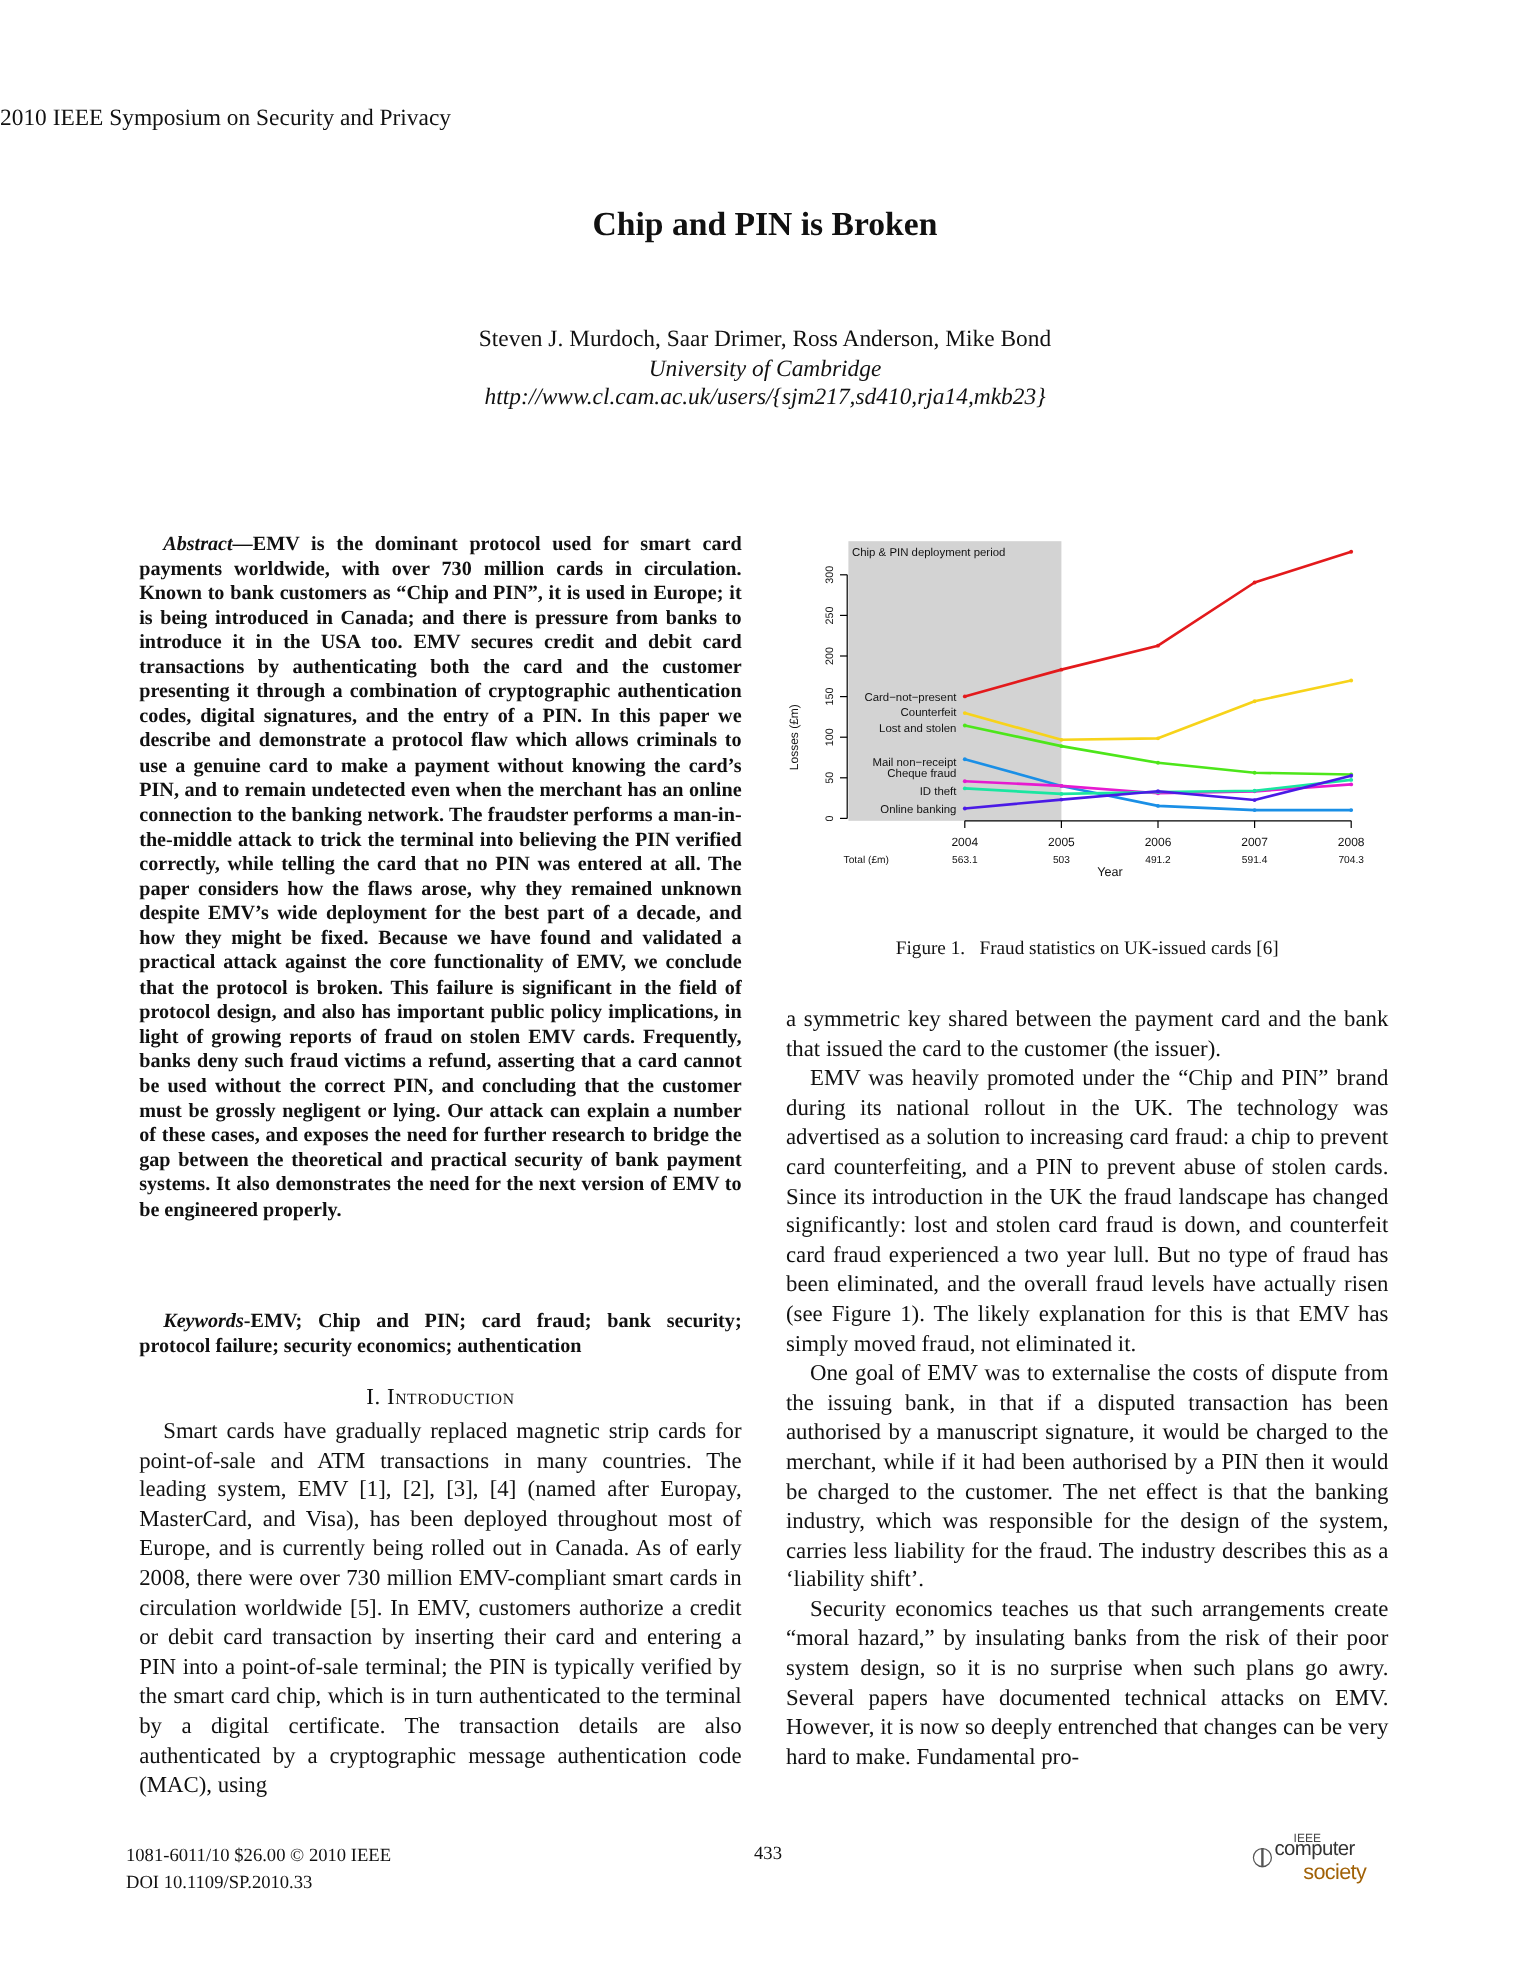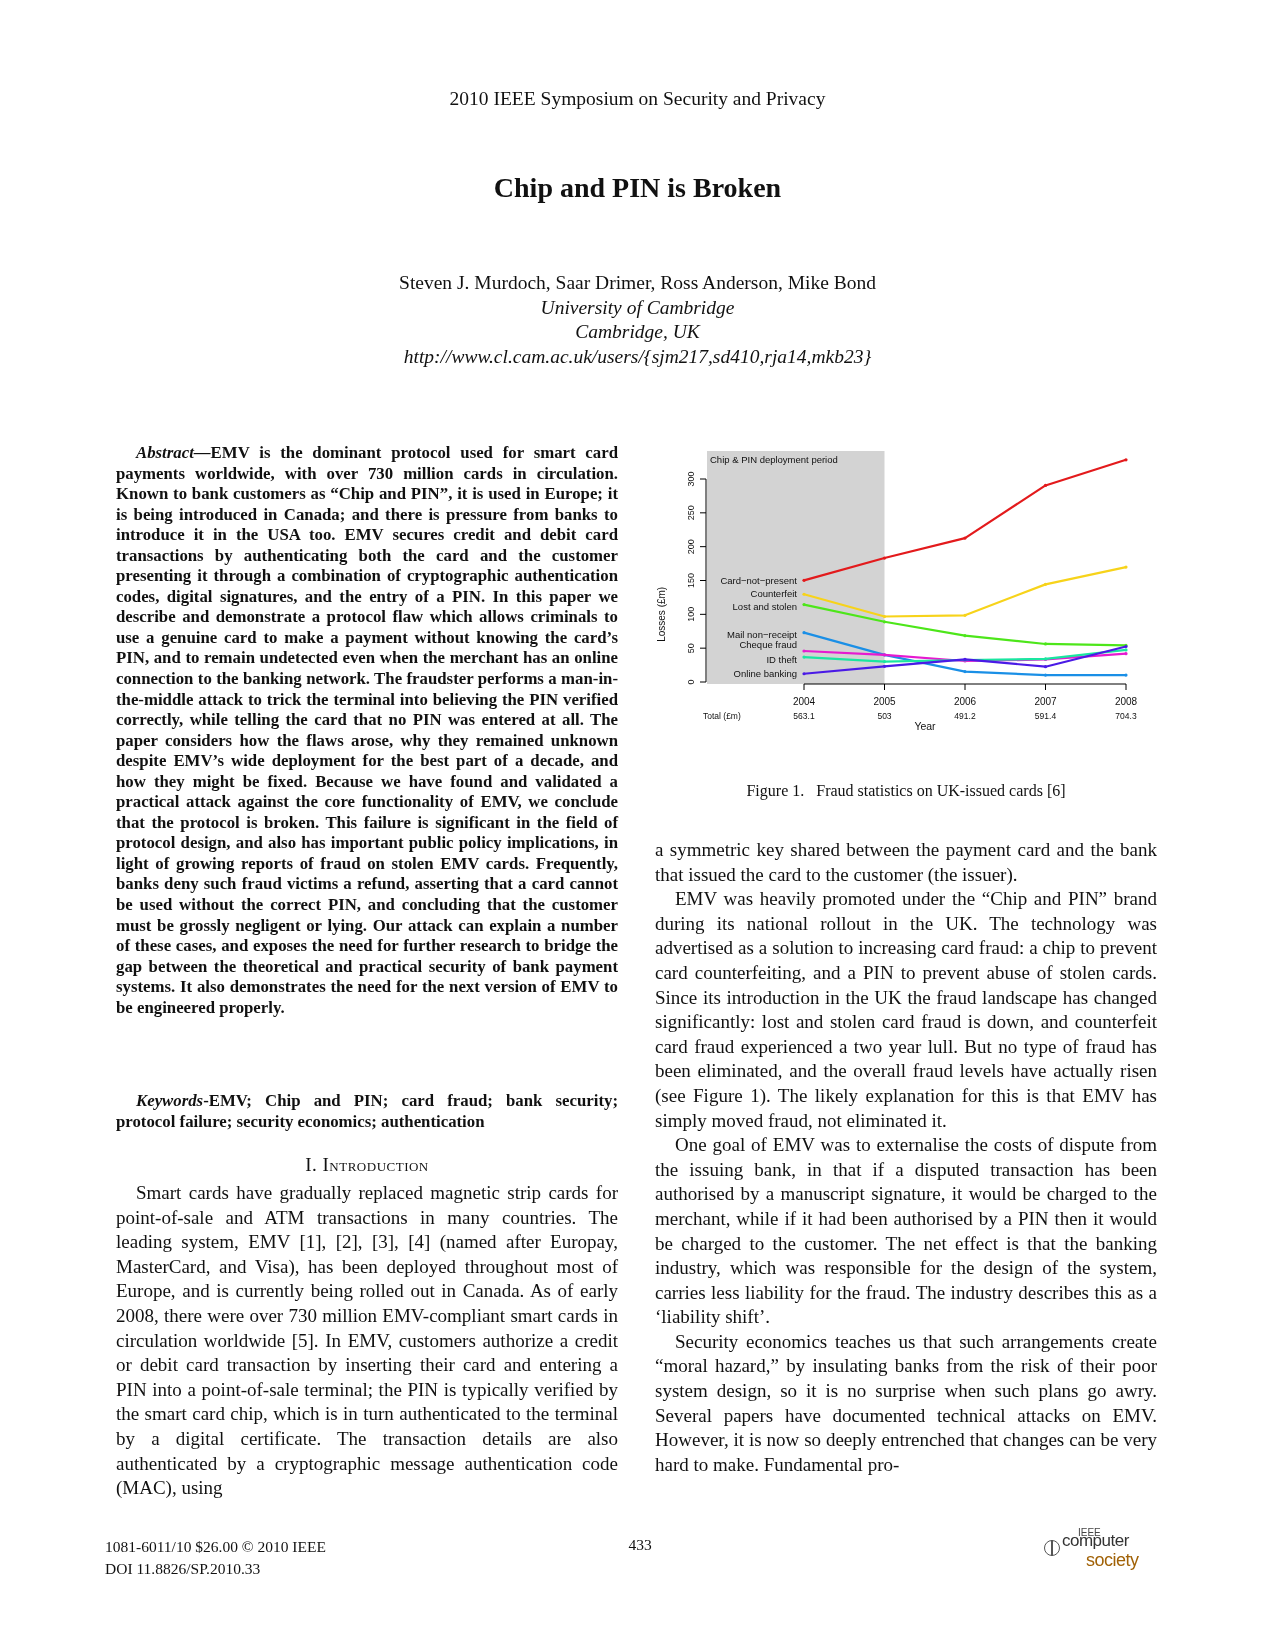--- a/index.html
+++ b/index.html
@@ -1,19 +1,19 @@
 <!DOCTYPE html>
 <html><head>
 <meta charset="utf-8">
 <style>
   html, body { margin:0; padding:0; background:#fff; }
   body { width:1275px; height:1651px; position:relative; overflow:hidden;
          font-family:"Liberation Serif", "DejaVu Serif", serif; color:#111; }
   .abs { position:absolute; }
-  .conf { left:0; width:1275px; top:88px; text-align:center; font-size:19.5px; }
+  .conf { left:0; width:1275px; top:88px; text-align:left; font-size:19.5px; }
   .title { left:0; width:1275px; top:172px; text-align:center; font-size:28px; font-weight:bold; }
   .authors { left:0; width:1275px; top:271px; text-align:center; font-size:19.5px; line-height:24.5px; }
   .authors .it { font-style:italic; }
   .col { width:502px; font-size:19px; line-height:24.6px; text-align:justify; }
   .left { left:116px; }
   .right { left:655px; }
   .abstract { top:443px; font-weight:bold; font-size:16.8px; line-height:20.55px; text-indent:20px; }
   .abstract i, .keywords i { font-weight:bold; }
   .keywords { top:1091px; font-weight:bold; font-size:16.8px; line-height:20.55px; text-indent:20px; }
   .sechead { top:1153px; text-align:center; font-size:19px; letter-spacing:0.5px; }
@@ -34,21 +34,20 @@
   #chart text { font-family:"Liberation Sans", "DejaVu Sans", sans-serif; fill:#111; }
 </style>
 </head>
 <body>
 
 <div class="abs conf">2010 IEEE Symposium on Security and Privacy</div>
 <div class="abs title">Chip and PIN is Broken</div>
 <div class="abs authors">
   <div>Steven J. Murdoch, Saar Drimer, Ross Anderson, Mike Bond</div>
   <div class="it">University of Cambridge</div>
-  <div class="it">Cambridge, UK</div>
   <div class="it">http://www.cl.cam.ac.uk/users/{sjm217,sd410,rja14,mkb23}</div>
 </div>
 
 <div class="abs col left abstract"><i>Abstract</i><span>—EMV is the dominant protocol used for smart card payments worldwide, with over 730 million cards in circulation. Known to bank customers as “Chip and PIN”, it is used in Europe; it is being introduced in Canada; and there is pressure from banks to introduce it in the USA too. EMV secures credit and debit card transactions by authenticating both the card and the customer presenting it through a combination of cryptographic authentication codes, digital signatures, and the entry of a PIN. In this paper we describe and demonstrate a protocol flaw which allows criminals to use a genuine card to make a payment without knowing the card’s PIN, and to remain undetected even when the merchant has an online connection to the banking network. The fraudster performs a man-in-the-middle attack to trick the terminal into believing the PIN verified correctly, while telling the card that no PIN was entered at all. The paper considers how the flaws arose, why they remained unknown despite EMV’s wide deployment for the best part of a decade, and how they might be fixed. Because we have found and validated a practical attack against the core functionality of EMV, we conclude that the protocol is broken. This failure is significant in the field of protocol design, and also has important public policy implications, in light of growing reports of fraud on stolen EMV cards. Frequently, banks deny such fraud victims a refund, asserting that a card cannot be used without the correct PIN, and concluding that the customer must be grossly negligent or lying. Our attack can explain a number of these cases, and exposes the need for further research to bridge the gap between the theoretical and practical security of bank payment systems. It also demonstrates the need for the next version of EMV to be engineered properly.</span></div>
 
 <div class="abs col left keywords"><i>Keywords</i><span>-EMV; Chip and PIN; card fraud; bank security; protocol failure; security economics; authentication</span></div>
 
 <div class="abs col left sechead" style="text-indent:0"><span>I.</span> <span class="sc">Introduction</span></div>
 
 <div class="abs col left intro">
@@ -153,21 +152,21 @@
 
 <div class="abs col right rbody">
   <p style="text-indent:0">a symmetric key shared between the payment card and the bank that issued the card to the customer (the issuer).</p>
   <p>EMV was heavily promoted under the “Chip and PIN” brand during its national rollout in the UK. The technology was advertised as a solution to increasing card fraud: a chip to prevent card counterfeiting, and a PIN to prevent abuse of stolen cards. Since its introduction in the UK the fraud landscape has changed significantly: lost and stolen card fraud is down, and counterfeit card fraud experienced a two year lull. But no type of fraud has been eliminated, and the overall fraud levels have actually risen (see Figure 1). The likely explanation for this is that EMV has simply moved fraud, not eliminated it.</p>
   <p>One goal of EMV was to externalise the costs of dispute from the issuing bank, in that if a disputed transaction has been authorised by a manuscript signature, it would be charged to the merchant, while if it had been authorised by a PIN then it would be charged to the customer. The net effect is that the banking industry, which was responsible for the design of the system, carries less liability for the fraud. The industry describes this as a ‘liability shift’.</p>
   <p>Security economics teaches us that such arrangements create “moral hazard,” by insulating banks from the risk of their poor system design, so it is no surprise when such plans go awry. Several papers have documented technical attacks on EMV. However, it is now so deeply entrenched that changes can be very hard to make. Fundamental pro-</p>
 </div>
 
 <div class="abs footer-left">
   <div>1081-6011/10 $26.00 © 2010 IEEE</div>
-  <div>DOI 11.8826/SP.2010.33</div>
+  <div>DOI 10.1109/SP.2010.33</div>
 </div>
 <div class="abs footer-page">433</div>
 <div class="abs logo">
   <span class="glyph"></span>
   <span class="ieee">IEEE</span>
   <span class="cs1">computer</span>
   <span class="cs2">society</span>
 </div>
 
 </body></html>

